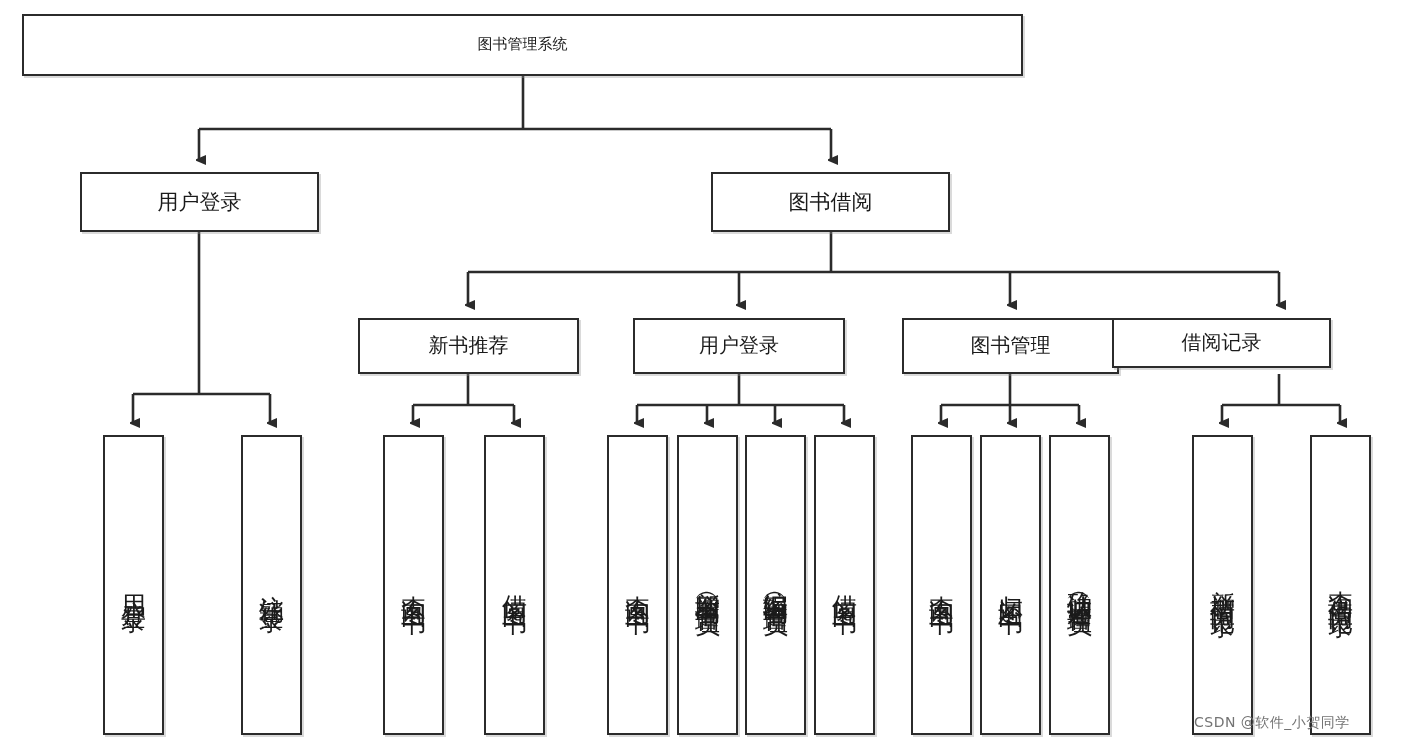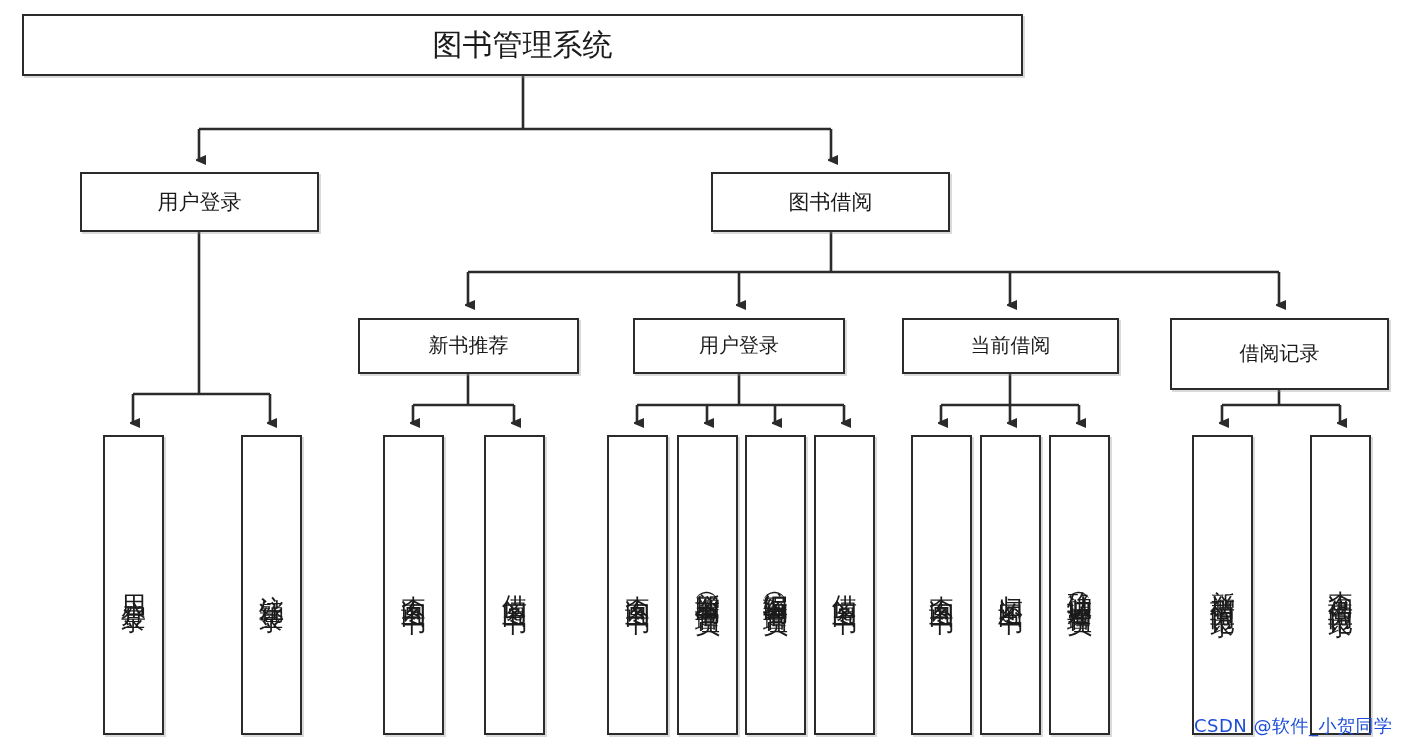--- a/index.html
+++ b/index.html
@@ -37,41 +37,41 @@
     color: #1b1b1b;
     box-shadow: 2px 2px 0 rgba(150,150,150,0.35);
   }
   .node .lbl {
     display: block;
     text-align: center;
     line-height: 1.18;
     color: #1b1b1b;
   }
   
-  .lvl1 { font-size: 30px; }
+  .lvl1 { font-size: 15px; }
   
   .lvl2 { font-size: 21px; }
   .lvl3 { font-size: 20px; }
   
   .leaf .lbl {
     writing-mode: vertical-rl;
     text-orientation: upright;
     letter-spacing: 5px;
     line-height: 1;
     font-size: 25px;
     white-space: nowrap;
   }
   .leaf.tall .lbl {
     font-size: 25px;
     letter-spacing: 3px;
   }
   .watermark {
     position: absolute;
-    font-size: 18px;
-    color: #1d4ed8;
+    font-size: 14px;
+    color: #737373;
     white-space: nowrap;
     letter-spacing: 0.5px;
   }
 </style>
 </head>
 <body>
 
 <div id="canvas">
 
   <svg id="edges" viewBox="0 0 1405 747" xmlns="http://www.w3.org/2000/svg">
@@ -135,23 +135,23 @@
     <span class="lbl">图书借阅</span>
   </div>
 
   <div class="node lvl3" style="left:358px; top:318px; width:221px; height:56px;">
     <span class="lbl">新书推荐</span>
   </div>
   <div class="node lvl3" style="left:633px; top:318px; width:212px; height:56px;">
     <span class="lbl">用户登录</span>
   </div>
   <div class="node lvl3" style="left:902px; top:318px; width:217px; height:56px;">
-    <span class="lbl">当前借阅</span>
+    <span class="lbl">图书管理</span>
   </div>
-  <div class="node lvl3" style="left:1170px; top:318px; width:219px; height:72px;">
+  <div class="node lvl3" style="left:1112px; top:318px; width:219px; height:50px;">
     <span class="lbl">借阅记录</span>
   </div>
 
   <div class="node leaf" style="left:103px; top:435px; width:61px; height:300px;">
     <span class="lbl">用户登录</span>
   </div>
   <div class="node leaf" style="left:241px; top:435px; width:61px; height:300px;">
     <span class="lbl">注销登录</span>
   </div>
 

